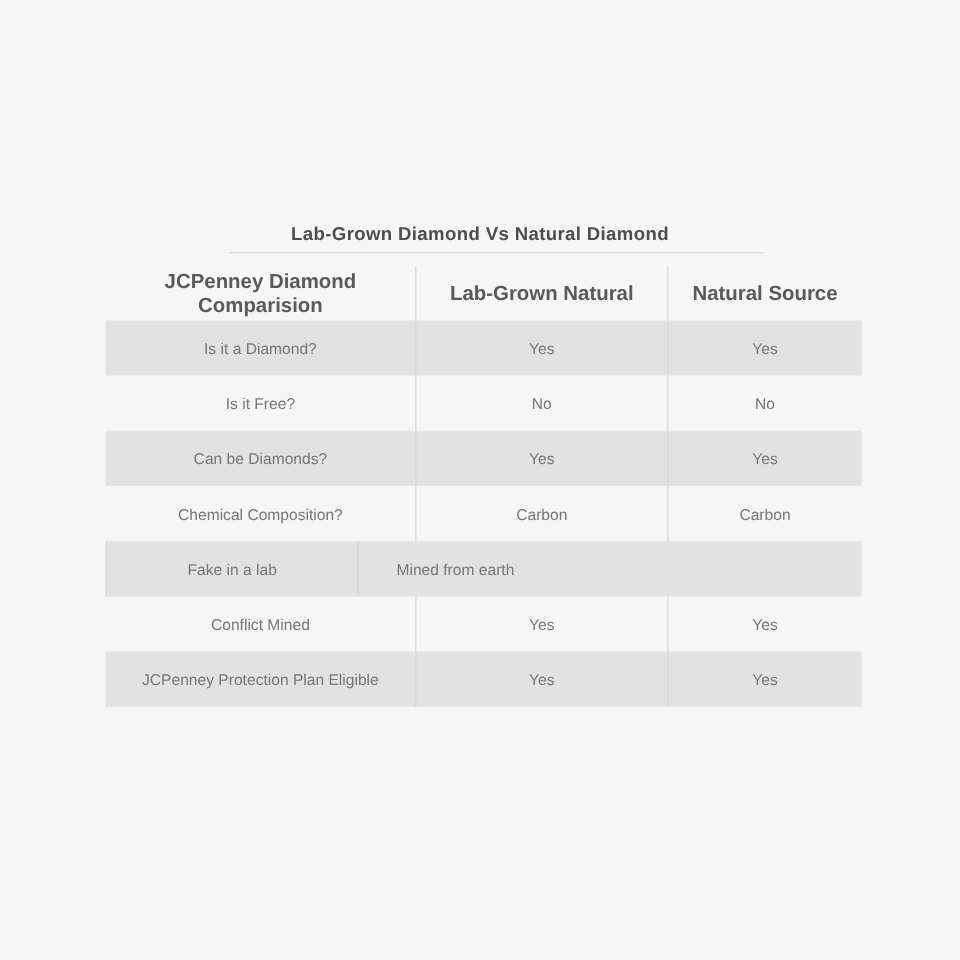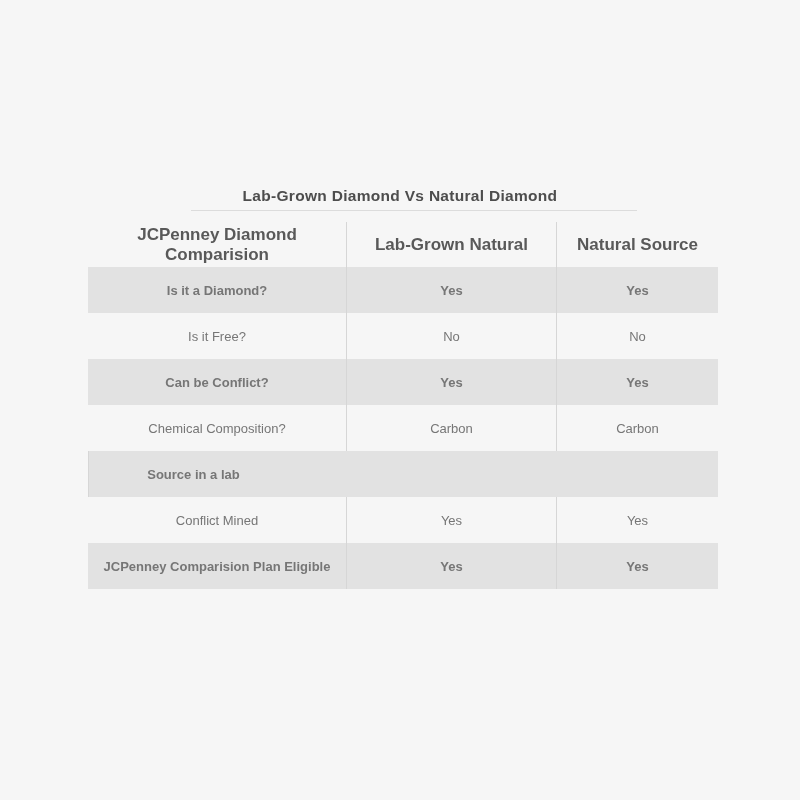--- a/index.html
+++ b/index.html
@@ -44,21 +44,20 @@
     display: flex;
     height: 46px;
     align-items: stretch;
   }
   .row.header {
     height: 45px;
     font-weight: bold;
   }
   .row.gray {
     background: var(--row-gray, #e2e2e2);
-    font-weight: bold;
   }
   .cell {
     display: flex;
     align-items: center;
     justify-content: center;
     text-align: center;
     font-size: 13px;
     color: var(--cell-color, #767676);
     box-sizing: border-box;
   }
@@ -92,41 +91,42 @@
       <div class="cell c3">Yes</div>
     </div>
 
     <div class="row">
       <div class="cell c1">Is it Free?</div>
       <div class="cell c2">No</div>
       <div class="cell c3">No</div>
     </div>
 
     <div class="row gray">
-      <div class="cell c1">Can be Conflict?</div>
+      <div class="cell c1">Can be Diamonds?</div>
       <div class="cell c2">Yes</div>
       <div class="cell c3">Yes</div>
     </div>
 
     <div class="row">
       <div class="cell c1">Chemical Composition?</div>
       <div class="cell c2">Carbon</div>
       <div class="cell c3">Carbon</div>
     </div>
 
     <div class="row gray">
-      <div class="cell c2">Source in a lab</div>
+      <div class="cell c2">Fake in a lab</div>
+      <div class="cell c3">Mined from earth</div>
     </div>
 
     <div class="row">
       <div class="cell c1">Conflict Mined</div>
       <div class="cell c2">Yes</div>
       <div class="cell c3">Yes</div>
     </div>
 
     <div class="row gray">
-      <div class="cell c1">JCPenney Comparision Plan Eligible</div>
+      <div class="cell c1">JCPenney Protection Plan Eligible</div>
       <div class="cell c2">Yes</div>
       <div class="cell c3">Yes</div>
     </div>
 
   </div>
 </div>
 
 </body></html>

